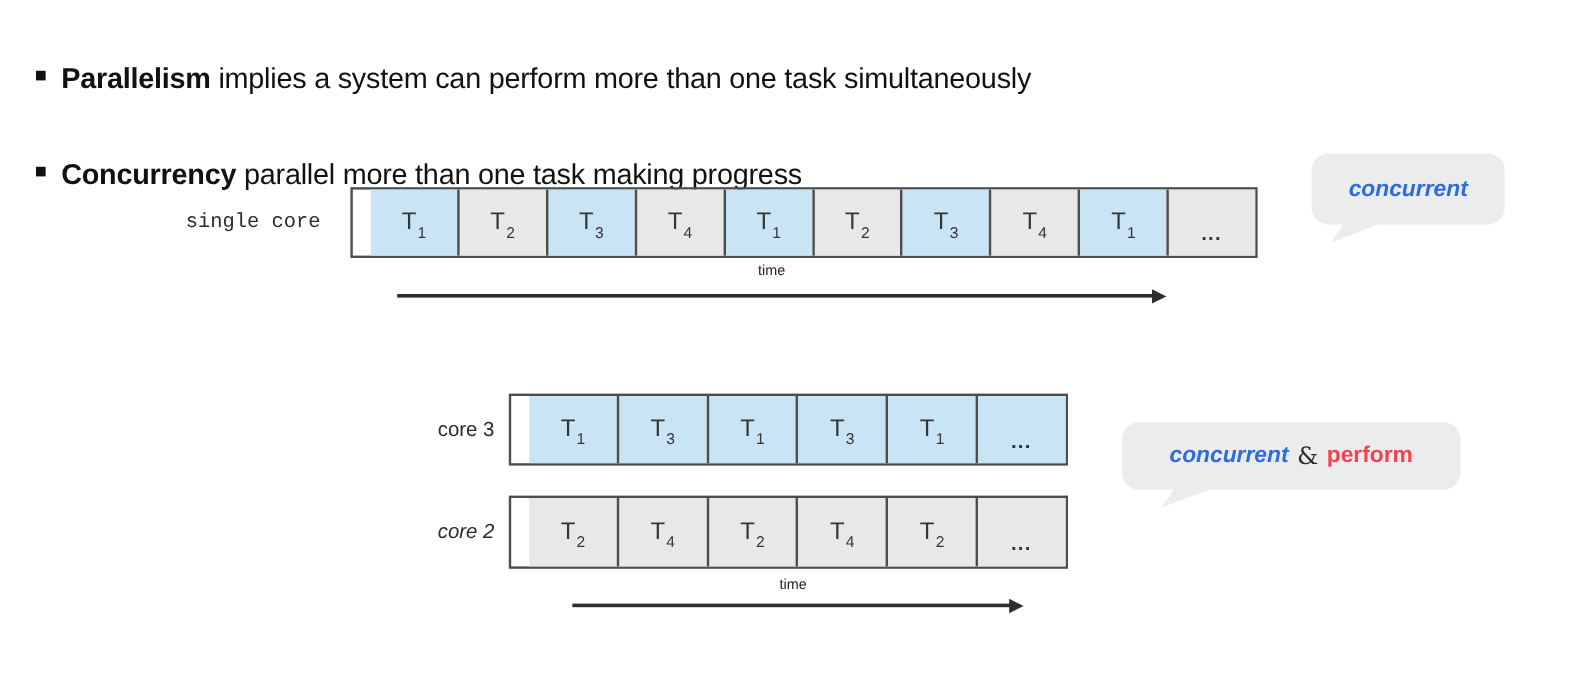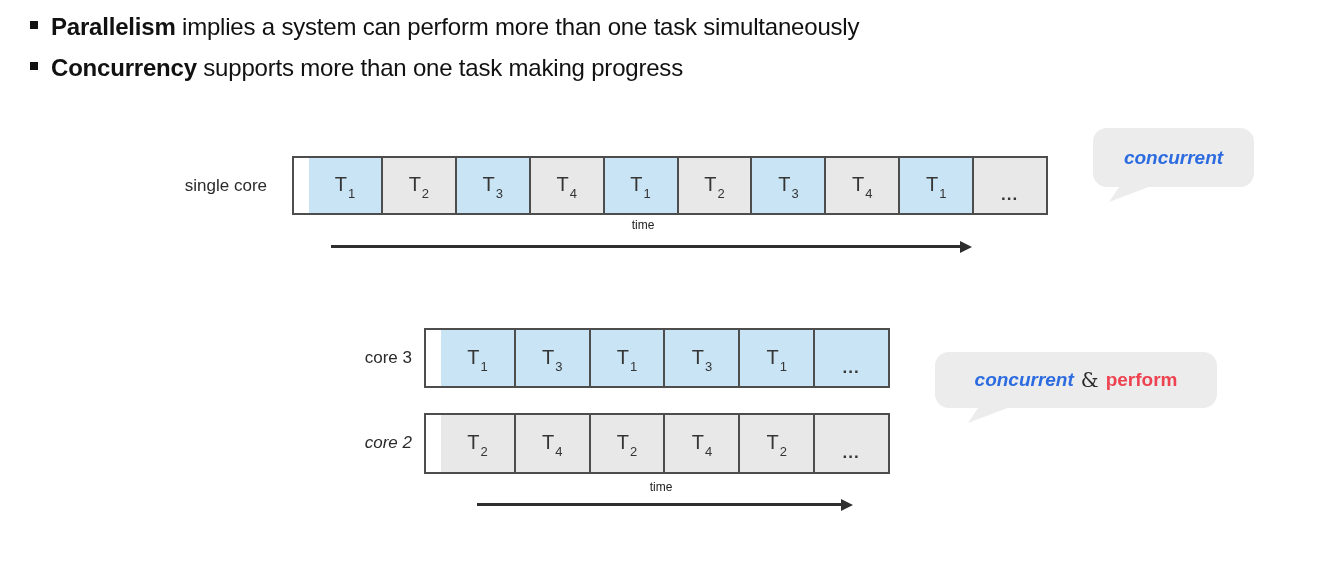--- a/index.html
+++ b/index.html
@@ -1,21 +1,21 @@
 <!DOCTYPE html>
 <html style="--cell-blue: #c9e4f5; --cell-gray: #e8e8e8; --cell-border: #4d4d4d; --bubble-bg: #ececec; --concurrent-blue: #2c6ce0; --parallel-red: #ee4351;"><head>
 <meta charset="utf-8">
 <style>
   html,body{margin:0;padding:0;background:#ffffff;}
   .slide{position:relative;width:1318px;height:562px;background:#ffffff;overflow:hidden;
          font-family:"Liberation Sans",sans-serif;color:#1c1c1c;}
 
   
   .bullets{position:absolute;left:30px;top:6px;list-style:none;margin:0;padding:0;}
-  .bullets li{font-size:24px;line-height:41px;letter-spacing:-0.2px;white-space:nowrap;color:#111;}
+  .bullets li{font-size:24px;line-height:41px;letter-spacing:-0.2px;white-space:nowrap;color:#111;margin-top:39px;}
   .bullet-sq{display:inline-block;width:8px;height:8px;background:#111;margin-right:13px;vertical-align:6px;}
   .lead{font-weight:bold;}
 
   
   .row-label{position:absolute;font-size:17px;color:#2b2b2b;text-align:right;}
 
   
   .task-row{position:absolute;display:flex;border:2px solid #4d4d4d;box-sizing:border-box;padding-left:15px;}
   .cell{flex:1 1 0;display:flex;align-items:center;justify-content:center;
         border-left:2px solid #4d4d4d;box-sizing:border-box;color:#353535;}
@@ -44,24 +44,24 @@
   .b-red{color:var(--parallel-red,#ee4351);}
   .b-amp{color:#2b2b2b;font-weight:normal;font-family:"DejaVu Serif",serif;padding:0 7px;font-size:20px;}
 </style>
 </head>
 <body>
 
 <div class="slide">
 
   <ul class="bullets">
     <li><span class="bullet-sq"></span><span class="lead">Parallelism</span><span> implies a system can perform more than one task simultaneously</span></li>
-    <li><span class="bullet-sq"></span><span class="lead">Concurrency</span><span> supports more than one task making progress</span></li>
+    <li><span class="bullet-sq"></span><span class="lead">Concurrency</span><span> parallel more than one task making progress</span></li>
   </ul>
 
-  <div class="row-label" style="left:140px;top:176px;width:127px;">single core</div>
+  <div class="row-label" style="left:140px;top:176px;width:127px;font-family:Liberation Mono, monospace;">single core</div>
   <div class="task-row" style="left:292px;top:156px;width:756px;height:59px;">
 
       <div class="cell blue">
         <span class="txt task"><span>T</span><span class="sub">1</span></span>
       </div>
 
       <div class="cell gray">
         <span class="txt task"><span>T</span><span class="sub">2</span></span>
       </div>
 

